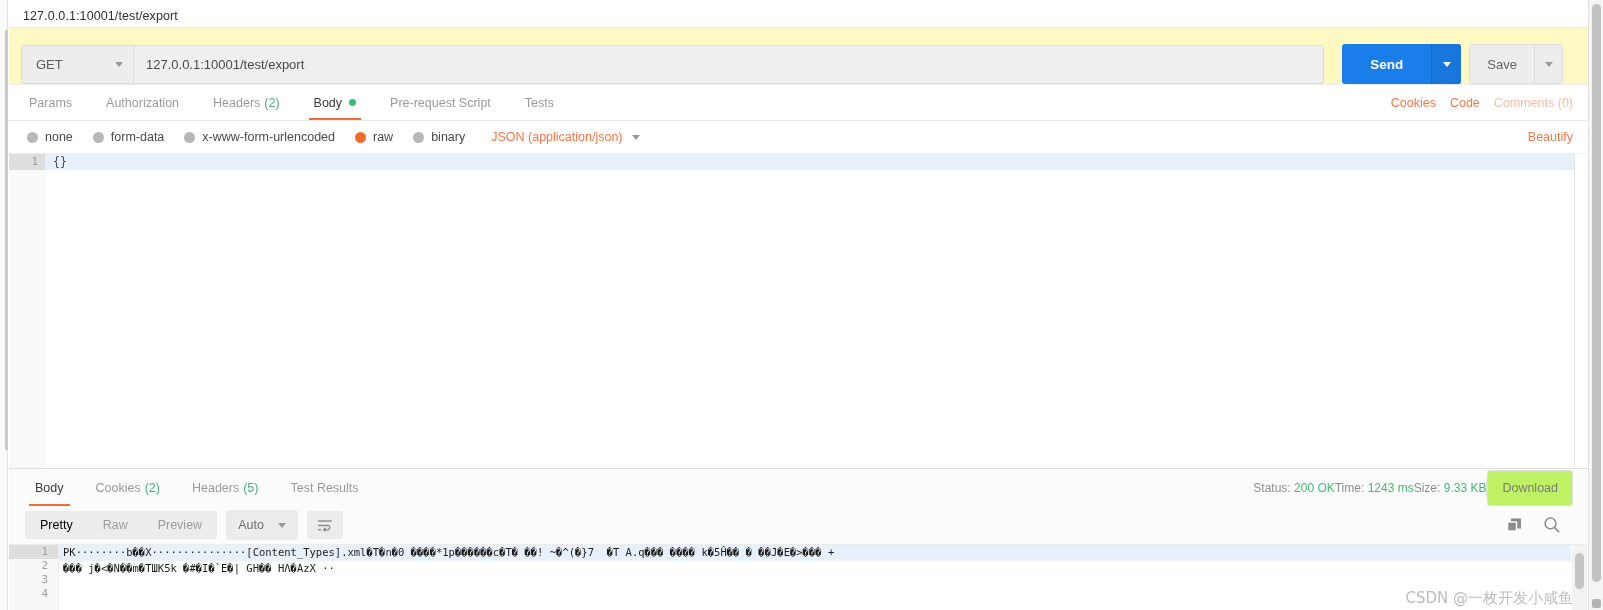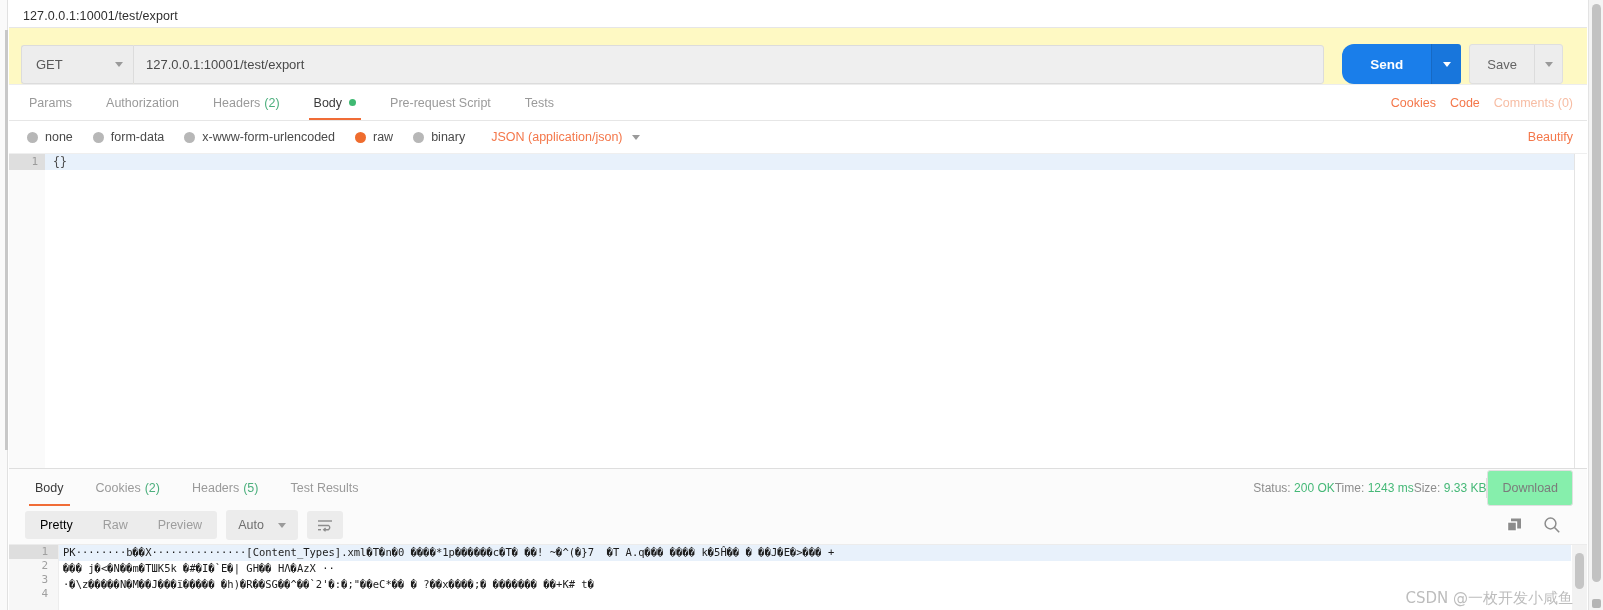--- a/index.html
+++ b/index.html
@@ -127,21 +127,21 @@
     align-items: center;
     padding: 0 12px;
     font-size: 13px;
     color: #4a4a4a;
     cursor: text;
   }
   .btn-send {
     margin-left: 18px;
     height: 40px;
     background: #1a7eea;
-    border-radius: 12px;
+    border-radius: 3px;
     display: flex;
     align-items: stretch;
     cursor: pointer;
   }
   .btn-send .lbl {
     display: flex; align-items: center;
     padding: 0 28px;
     color: #fff;
     font-size: 13.5px;
     font-weight: bold;
@@ -360,21 +360,21 @@
     color: #8d8d8d;
     white-space: nowrap;
   }
   .meta b { color: #45b877; font-weight: normal; }
   .meta-sep {
     width: 1px; height: 20px;
     background: #dfdfdf;
   }
   .btn-download {
     height: 36px;
-    background: #86efac;
+    background: #bef264;
     border: 1px solid #e0e0e0;
     border-radius: 3px;
     display: flex; align-items: center;
     padding: 0 14px;
     font-size: 12.5px;
     color: #7b7b7b;
     cursor: pointer;
   }
 
   
@@ -674,21 +674,20 @@
       <div class="respbody">
         <div class="rgutter">
           <div class="gl hl">1</div>
           <div class="gl">2</div>
           <div class="gl">3</div>
           <div class="gl">4</div>
         </div>
         <div class="rlines">
           <div class="rline hl">PK········b��X···············[Content_Types].xml�T�n�0 ����*1p������c�T� ��! ~�^(�}7  �T A.q��� ���� k�5Ĥ�� � ��J�E�&gt;��� +</div>
           <div class="rline">��� j�&lt;�N��m�ТШK5k �#�I�`E�| GH�� HΛ�AzX ··</div>
-          <div class="rline">·�\z�����N�M��J���ï����� �h)�R��SG��^��`2'�:�;"��eC*�� � ?��x����;� ������� ��+K# t�</div>
           <div class="rline"></div>
         </div>
         <div class="rb-scroll">
           <div class="rb-scroll-thumb"></div>
         </div>
       </div>
 
     </div>
   </div>
 

